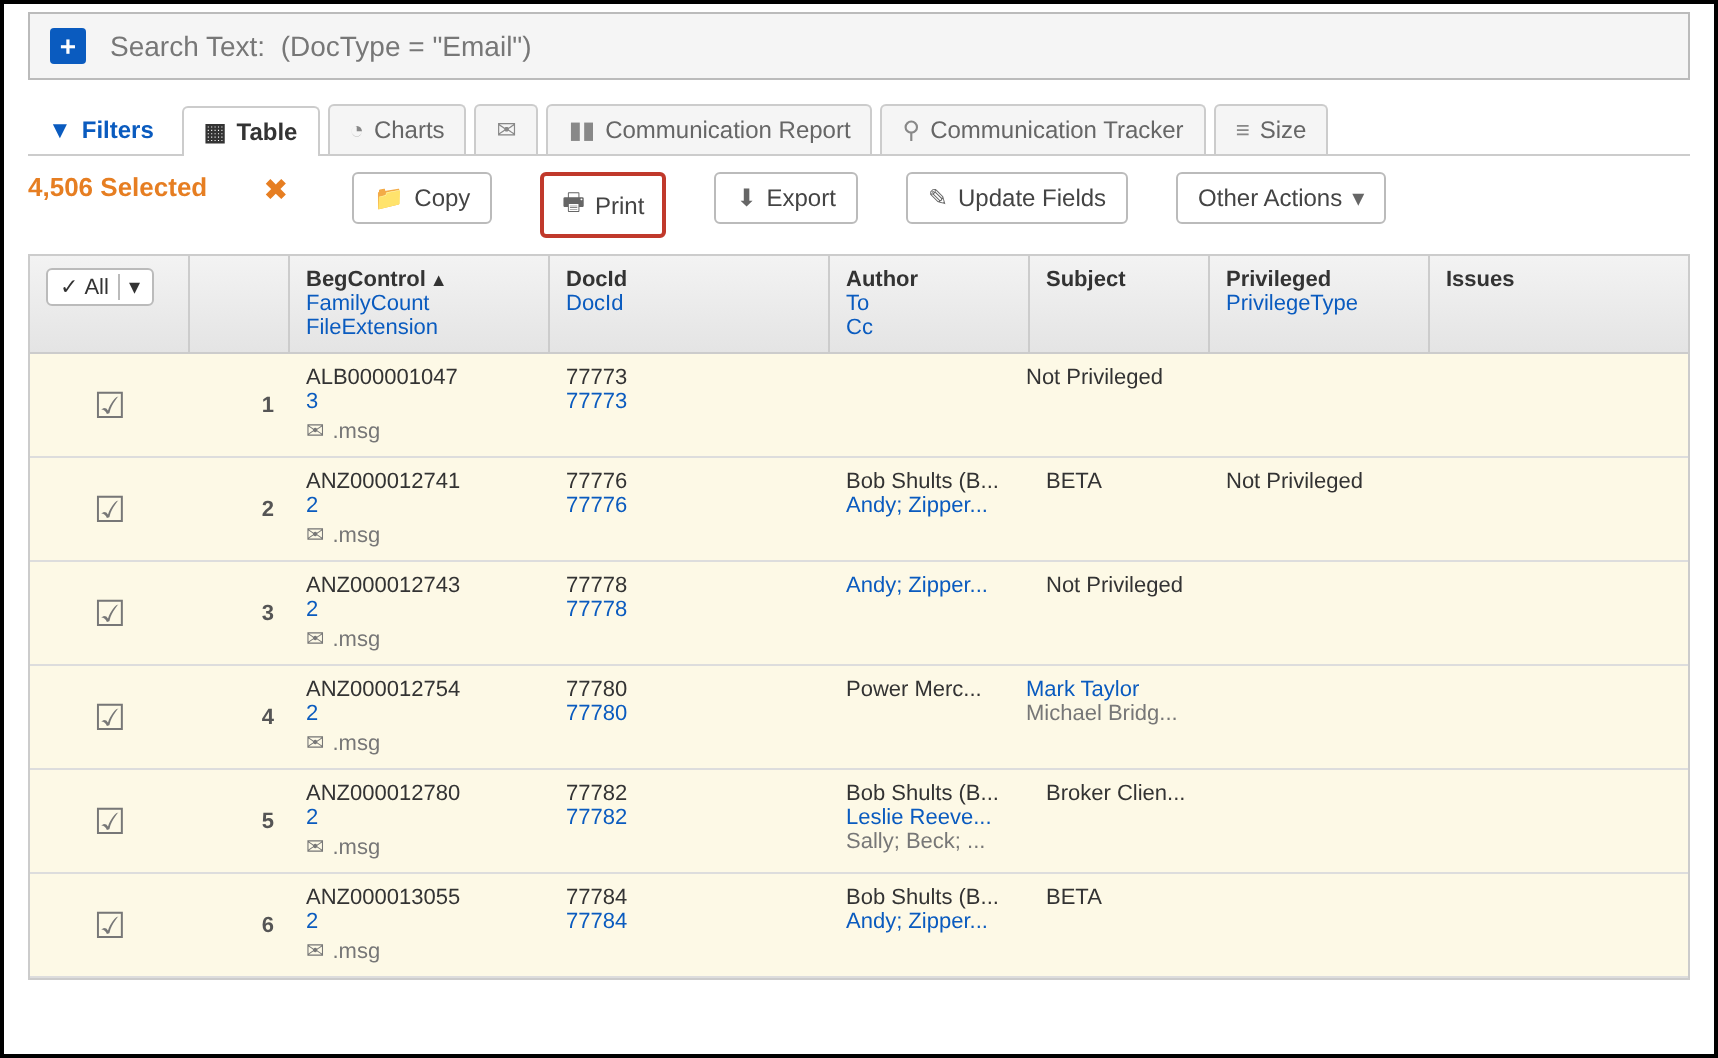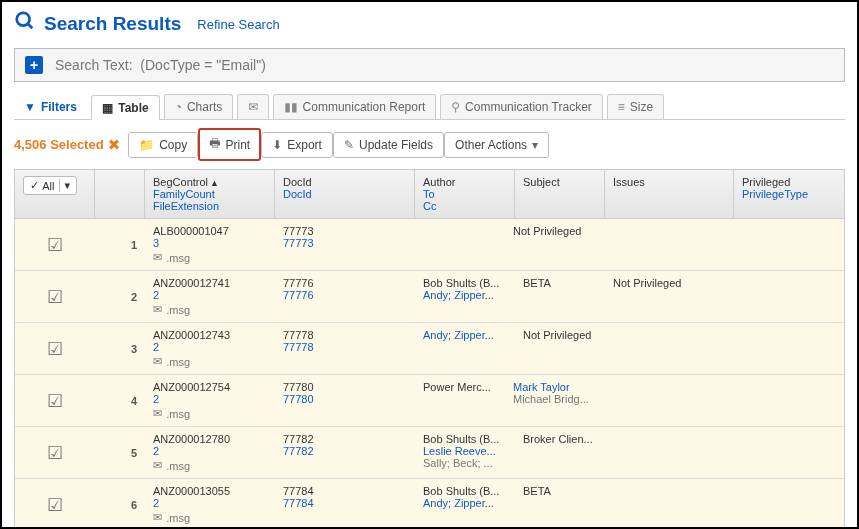--- a/index.html
+++ b/index.html
@@ -15,32 +15,32 @@
 .plus-btn { width: 18px; height: 18px; background: #0a5bbf; color: #fff; display: flex; align-items: center; justify-content: center; font-size: 14px; font-weight: bold; margin-right: 12px; cursor: pointer; border-radius: 2px; }
 .search-text { color: #777; font-size: 14px; }
 
 .tabs { display: flex; margin: 0 12px; border-bottom: 1px solid #ccc; }
 .tab { border: 1px solid #ccc; border-bottom: none; padding: 5px 10px; margin-right: 4px; background: #f5f5f5; color: #666; font-size: 12px; cursor: pointer; display: flex; align-items: center; gap: 5px; border-radius: 3px 3px 0 0; }
 .tab.filters { border: none; background: transparent; color: #0a5bbf; font-weight: bold; }
 .tab.active { background: #fff; position: relative; top: 1px; color: #333; font-weight: bold; }
 .tab-icon { font-size: 12px; color: #888; }
 .tab.active .tab-icon, .tab.filters .tab-icon { color: inherit; }
 
-.toolbar { display: flex; align-items: center; padding: 8px 12px; gap: 0; }
+.toolbar { display: flex; align-items: flex-start; padding: 8px 12px; gap: 24px; }
 .selected-count { color: #e67e22; font-weight: bold; font-size: 13px; margin-right: 4px; }
 .selected-clear { color: #e67e22; font-size: 15px; cursor: pointer; margin-right: 8px; }
 .btn { border: 1px solid #bbb; background: #fff; padding: 5px 10px; font-size: 12px; cursor: pointer; display: flex; align-items: center; gap: 5px; border-radius: 3px; color: #444; }
 .btn-icon { color: #666; }
 .btn.highlighted { border: 2px solid #c0392b; padding: 4px 9px; }
 
 .table-wrap { margin: 0 12px; border: 1px solid #ccc; }
 .thead { display: flex; background: linear-gradient(#f3f3f3,#e4e4e4); border-bottom: 1px solid #ccc; font-size: 11px; }
 .th { padding: 6px 8px; border-right: 1px solid #ccc; }
 .th:last-child { border-right: none; }
-.th .main { color: #333; font-weight: normal; }
+.th .main { color: #333; font-weight: bold; }
 .th .sub { color: #0a5bbf; display: block; }
 .sort-ind { font-size: 9px; margin-left: 2px; }
 
 .col-check { width: 80px; display: flex; align-items: flex-start; }
 .col-num { width: 50px; text-align: right; }
 .col-beg { width: 130px; }
 .col-docid { width: 140px; }
 .col-auth { width: 100px; }
 .col-subj { width: 90px; }
 .col-priv { width: 110px; }
@@ -64,30 +64,20 @@
 .auth-sub { color: #0a5bbf; }
 .auth-cc { color: #777; }
 .subj { color: #333; }
 .priv { color: #333; }
 </style>
 </head>
 <body>
 
 <div class="page">
 
-  <div class="header">
-    <span class="search-icon">
-      <svg width="22" height="22" viewBox="0 0 24 24" fill="none" stroke="#0a5bbf" stroke-width="3">
-          <circle cx="10" cy="10" r="7"></circle>
-          <line x1="20" y1="20" x2="15" y2="15"></line>
-        </svg>
-    </span>
-    <span class="title">Search Results</span>
-    <span class="refine">Refine Search</span>
-  </div>
 
   <div class="search-bar">
     <span class="plus-btn">+</span>
     <span class="search-text">
       <span>Search Text:</span>&nbsp;&nbsp;<span>(DocType = "Email")</span>
     </span>
   </div>
 
   <div class="tabs">
     <div class="tab filters">
@@ -164,27 +154,27 @@
         <span class="sub">DocId</span>
       </div>
       <div class="th col-auth">
         <span class="main">Author</span>
         <span class="sub">To</span>
         <span class="sub">Cc</span>
       </div>
       <div class="th col-subj">
         <span class="main">Subject</span>
       </div>
-      <div class="th col-issues">
-        <span class="main">Issues</span>
-      </div>
       <div class="th col-priv">
         <span class="main">Privileged</span>
         <span class="sub">PrivilegeType</span>
       </div>
+      <div class="th col-issues">
+        <span class="main">Issues</span>
+      </div>
     </div>
     <div id="rows">
         <div class="row">
           <div class="cell col-check">
             <span class="checkmark">☑</span>
           </div>
           <div class="cell col-num">1</div>
           <div class="cell col-beg">
             <div class="beg-main">ALB000001047</div>
             <div class="beg-sub">3</div>

